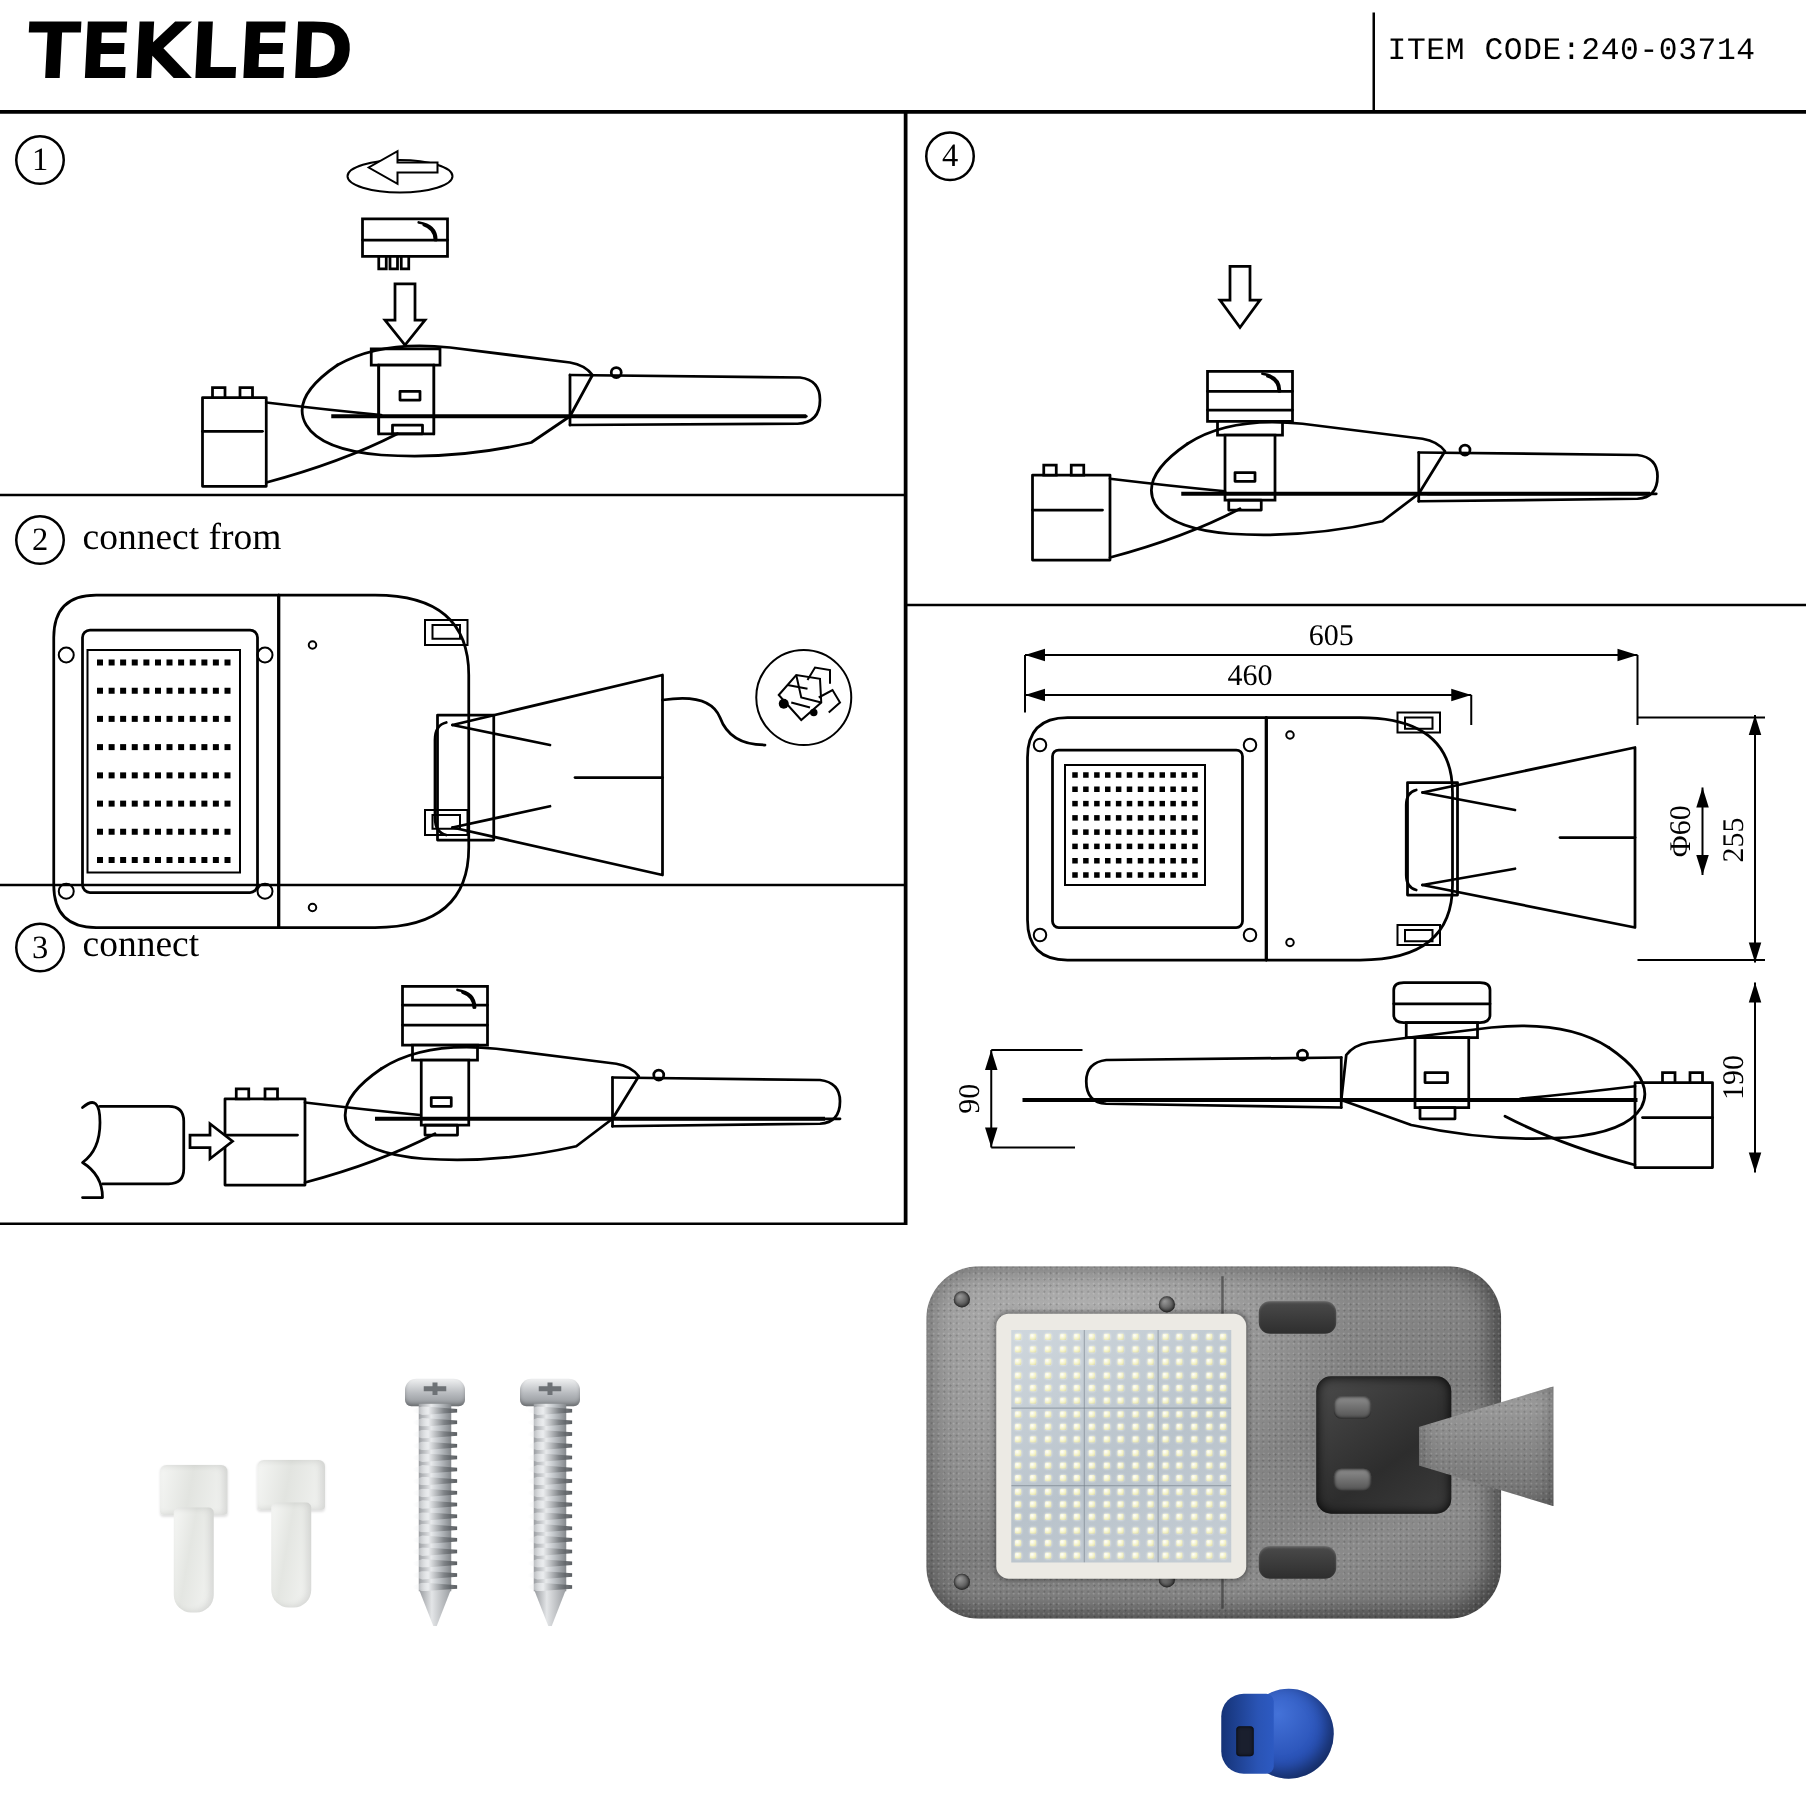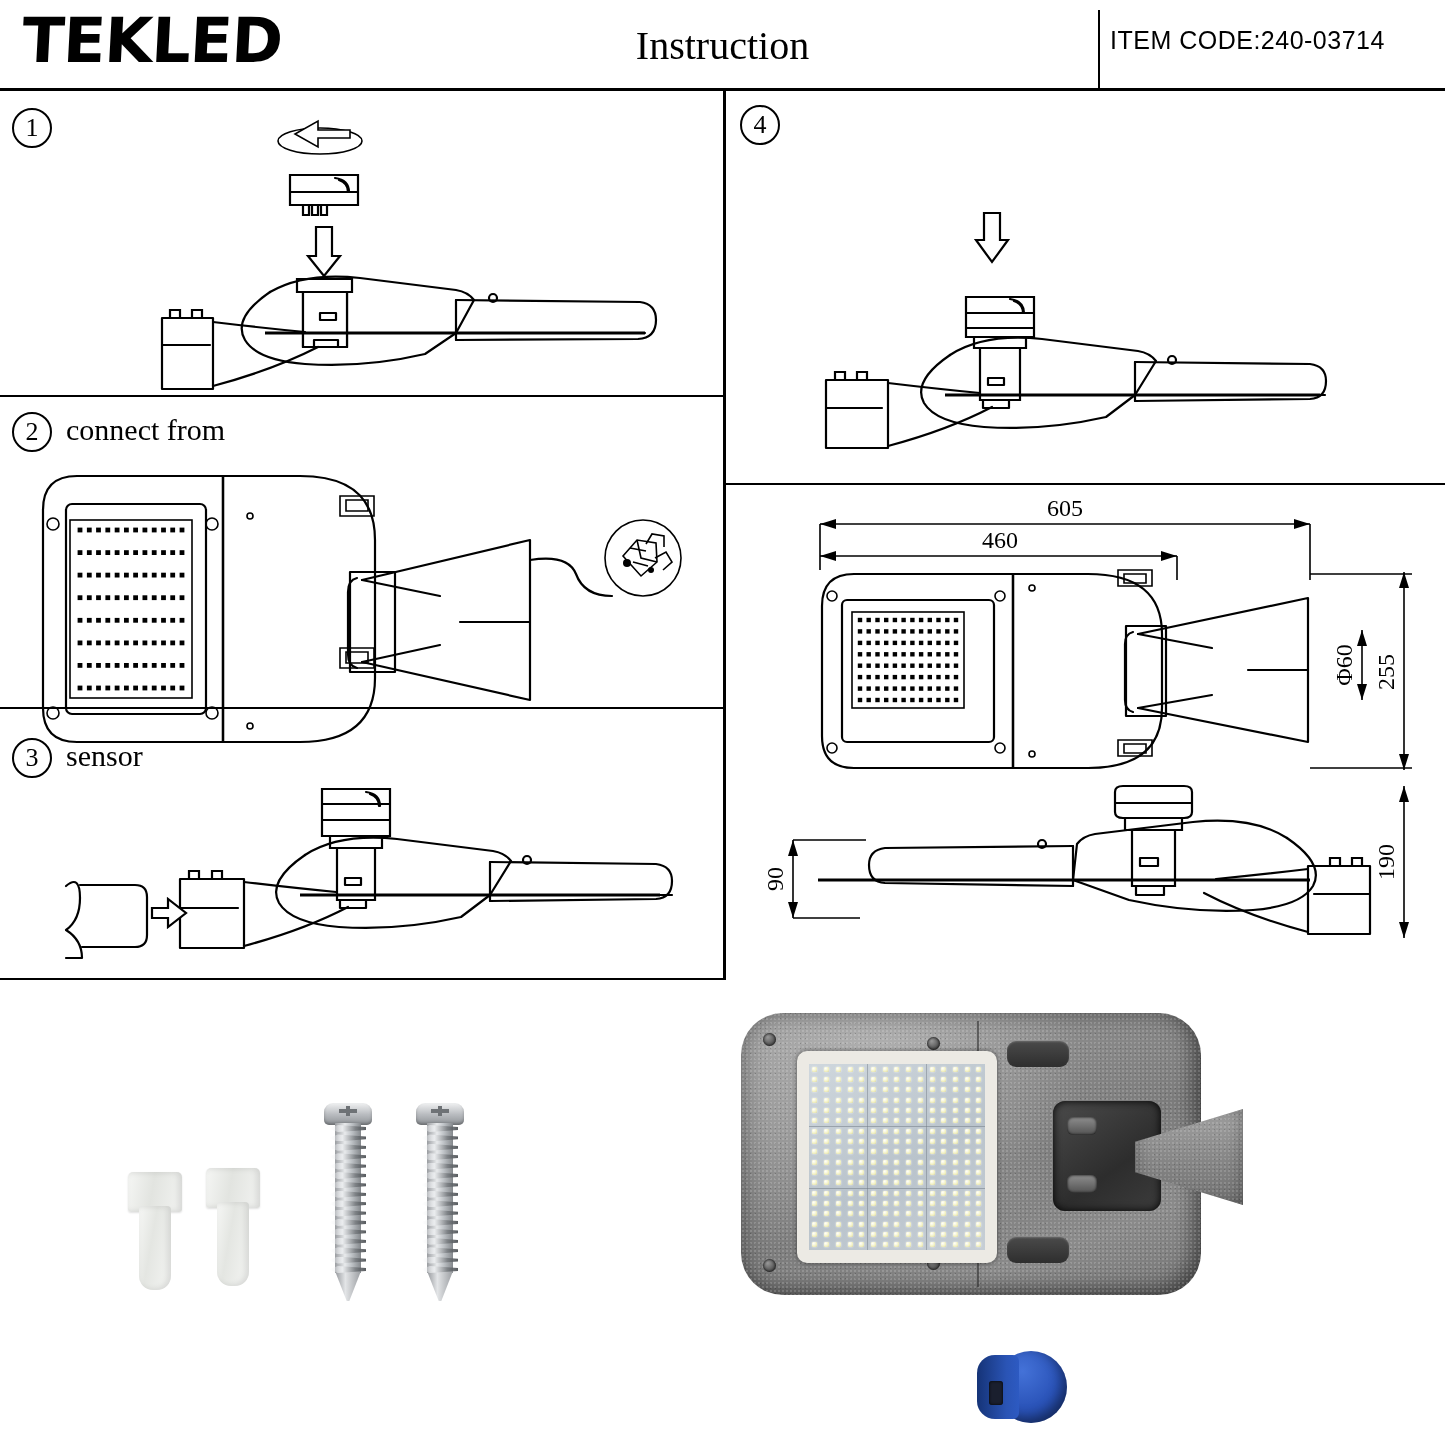--- a/index.html
+++ b/index.html
@@ -4,21 +4,21 @@
 <style>
   html,body{margin:0;padding:0;background:#fff;}
   body{width:1445px;height:1445px;position:relative;font-family:"Liberation Serif",serif;color:#000;overflow:hidden;}
   .page{position:absolute;inset:0;width:1445px;height:1445px;}
 
   
   .header{position:absolute;left:0;top:0;width:1445px;height:88px;}
   .logo{position:absolute;left:22px;top:8px;font-family:"DejaVu Sans",sans-serif;font-weight:700;font-size:62px;letter-spacing:-1px;line-height:66px;}
   .logo .slant{display:inline-block;transform:skewX(-3deg);}
   .title{position:absolute;left:0;top:22px;width:1445px;text-align:center;font-size:40px;font-family:"Liberation Serif",serif;}
-  .itemcode{position:absolute;left:1110px;top:26px;font-family:Liberation Sans, sans-serif;font-size:25px;letter-spacing:0.5px;}
+  .itemcode{position:absolute;left:1110px;top:26px;font-family:Liberation Mono, monospace;font-size:25px;letter-spacing:0.5px;}
   .codebar{position:absolute;left:1098px;top:10px;width:2px;height:78px;background:#000;}
   .hrule{position:absolute;left:0;top:88px;width:1445px;height:3px;background:#000;}
 
   
   .vdiv{position:absolute;left:723px;top:88px;width:3px;height:892px;background:#000;}
   .hdivL1{position:absolute;left:0;top:395px;width:725px;height:2px;background:#000;}
   .hdivL2{position:absolute;left:0;top:707px;width:725px;height:2px;background:#000;}
   .hdivR1{position:absolute;left:725px;top:483px;width:720px;height:2px;background:#000;}
   .hdivBottom{position:absolute;left:0;top:978px;width:725px;height:2px;background:#000;}
 
@@ -110,21 +110,20 @@
 </style>
 </head>
 <body>
 
 <div class="page">
 
   <div class="header">
     <div class="logo">
       <span class="slant">TEKLED</span>
     </div>
-    <div class="title">Instruction</div>
     <div class="codebar"></div>
     <div class="itemcode">ITEM CODE:240-03714</div>
   </div>
   <div class="hrule"></div>
 
   <div class="vdiv"></div>
   <div class="hdivL1"></div>
   <div class="hdivL2"></div>
   <div class="hdivR1"></div>
   <div class="hdivBottom"></div>
@@ -133,21 +132,21 @@
     <div class="circnum">1</div>
   </div>
 
   <div class="steplabel s2">
     <div class="circnum">2</div>
     <div class="steptxt serif">connect from</div>
   </div>
 
   <div class="steplabel s3">
     <div class="circnum">3</div>
-    <div class="steptxt serif">sensor</div>
+    <div class="steptxt serif">connect</div>
   </div>
 
   <div class="steplabel s4">
     <div class="circnum">4</div>
   </div>
 
   <svg width="1445" height="1445">
 
     <g>
       <ellipse cx="320" cy="141" rx="42" ry="13" class="ln-t"></ellipse>

